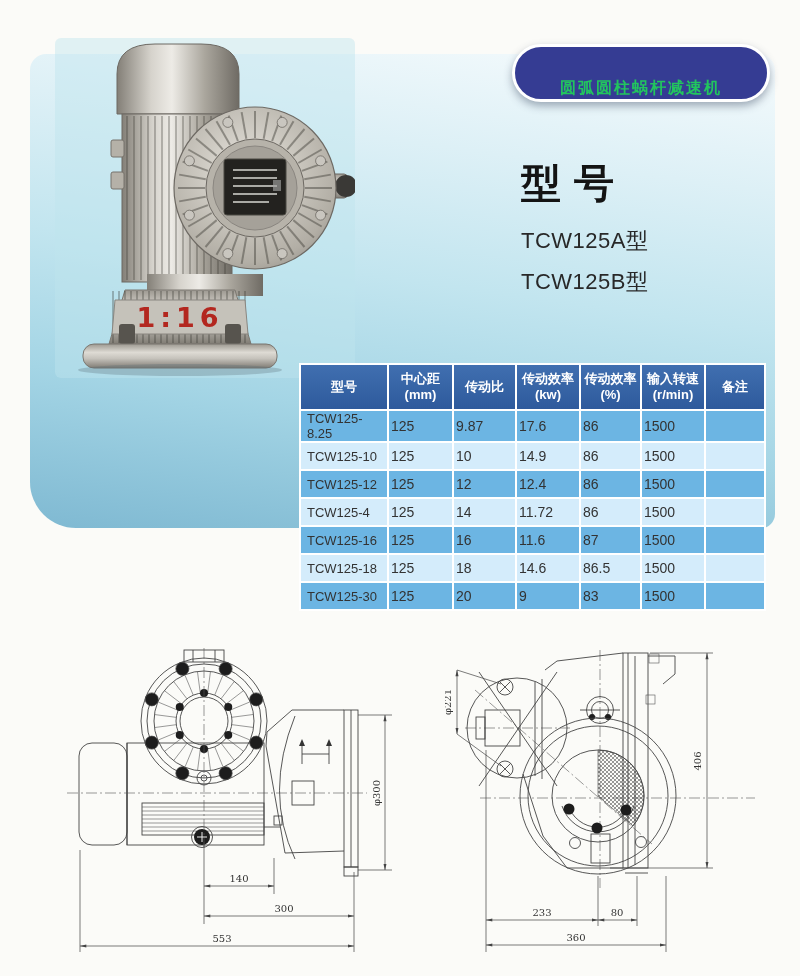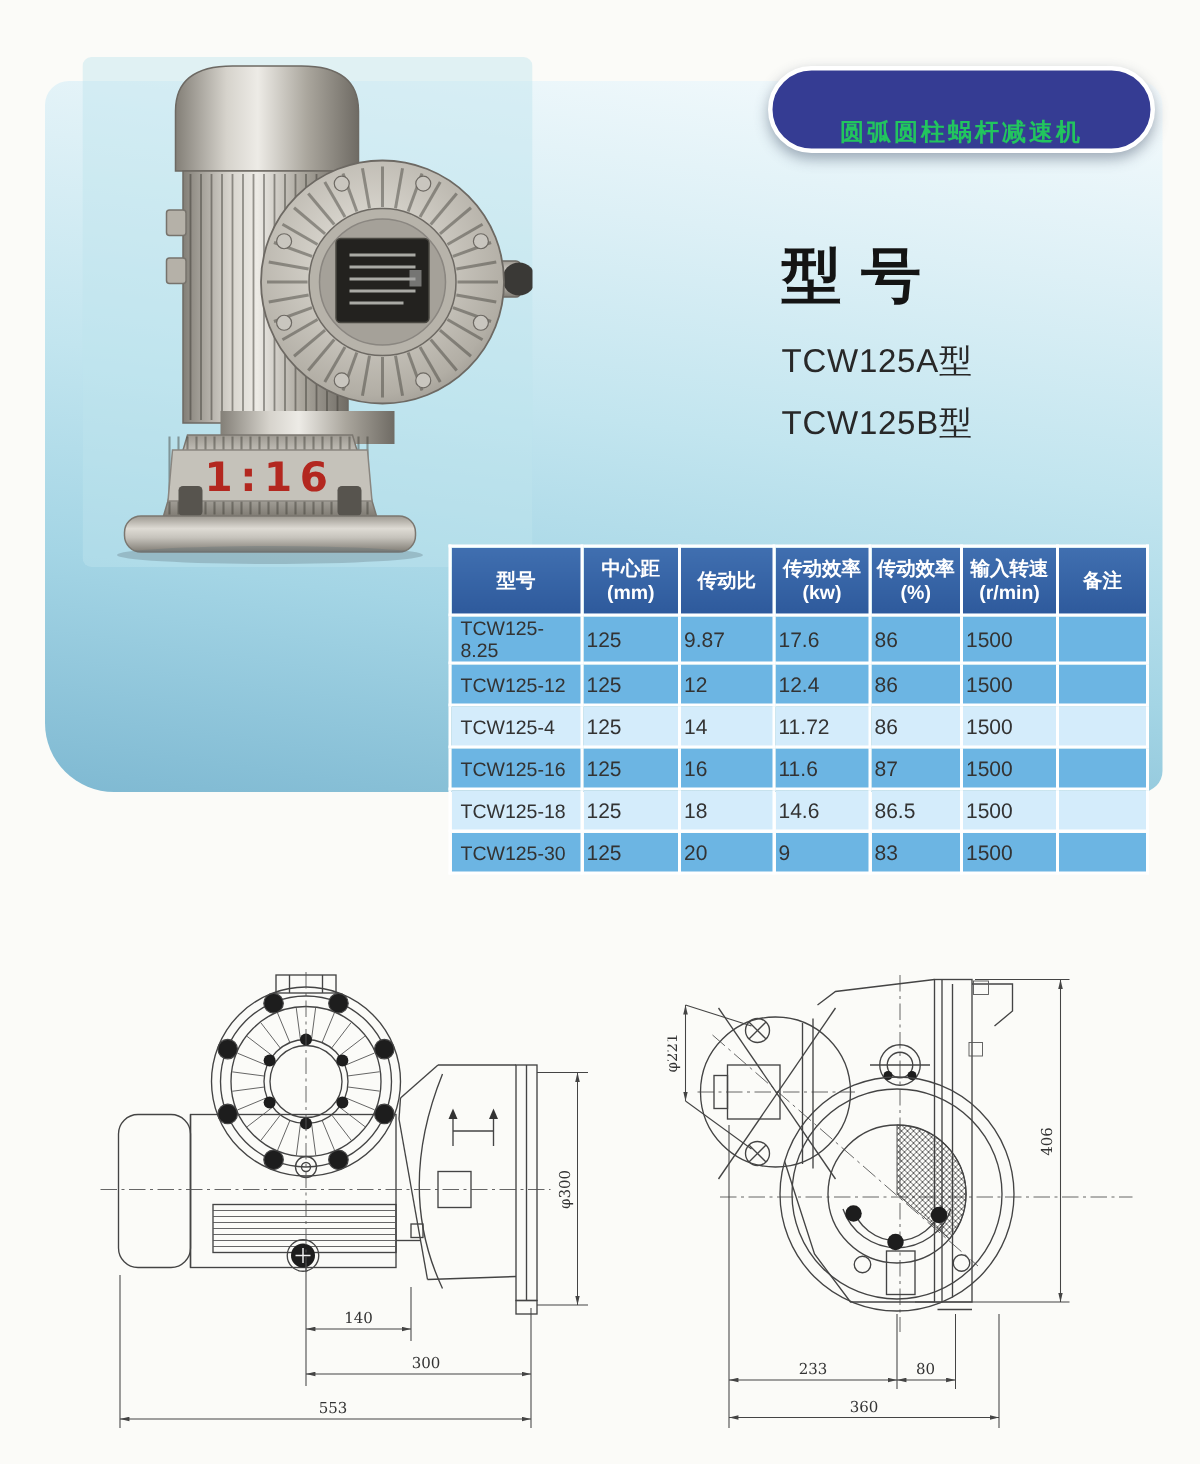--- a/index.html
+++ b/index.html
@@ -265,20 +265,29 @@
   <tbody>
       <tr class="row-a">
         <td class="cell-model">TCW125-8.25</td>
         <td>125</td>
         <td>9.87</td>
         <td>17.6</td>
         <td>86</td>
         <td>1500</td>
         <td></td>
       </tr>
+      <tr class="row-b">
+        <td class="cell-model">TCW125-10</td>
+        <td>125</td>
+        <td>10</td>
+        <td>14.9</td>
+        <td>86</td>
+        <td>1500</td>
+        <td></td>
+      </tr>
       <tr class="row-a">
         <td class="cell-model">TCW125-12</td>
         <td>125</td>
         <td>12</td>
         <td>12.4</td>
         <td>86</td>
         <td>1500</td>
         <td></td>
       </tr>
       <tr class="row-b">

